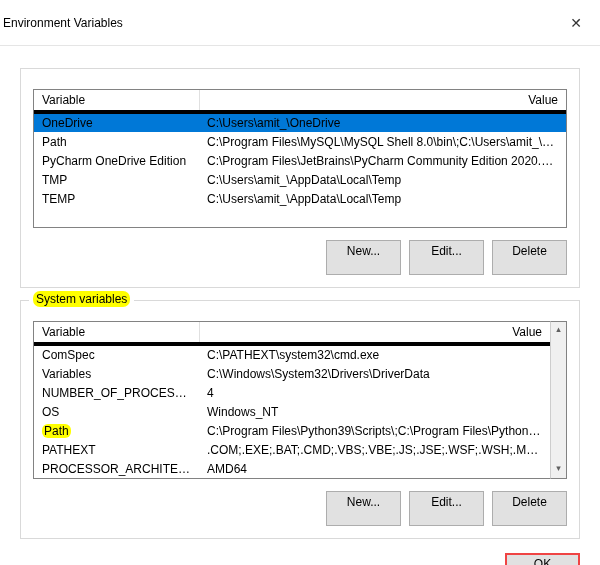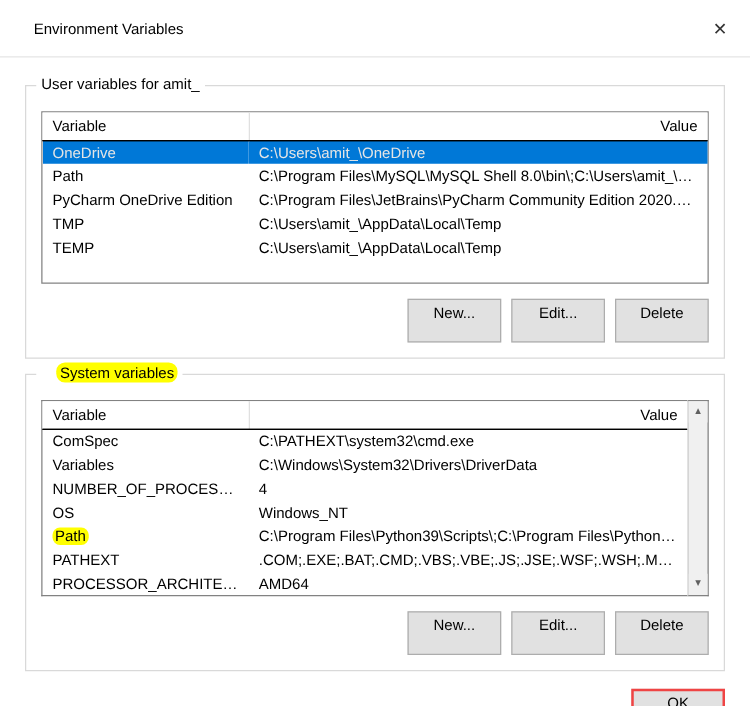--- a/index.html
+++ b/index.html
@@ -9,21 +9,21 @@
       height: 565px;
       background: #fff;
       font-size: 12px;
       overflow: hidden;
     }
     .titlebar {
       height: 46px;
       display: flex;
       align-items: center;
       justify-content: space-between;
-      padding: 0 4px 0 27px;
+      padding: 0 4px 0 3px;
       border-bottom: 1px solid #e5e5e5;
     }
     .titlebar .title { font-size: 12px; }
     .titlebar .close {
       width: 40px;
       height: 30px;
       text-align: center;
       line-height: 30px;
       font-size: 14px;
       color: #333;
@@ -42,53 +42,52 @@
       top: -9px;
       left: 8px;
       background: #fff;
       padding: 0 4px;
       font-size: 12px;
     }
     .highlight {
       background: #ffff00;
       border-radius: 7px;
       padding: 1px 3px;
-      margin-left: 12px;
     }
     .table-wrap {
       border: 1px solid #828282;
       margin-top: 6px;
     }
     table {
       width: 100%;
       border-collapse: collapse;
       table-layout: fixed;
     }
     th {
       text-align: left;
       font-weight: normal;
       padding: 3px 8px;
       background: #fff;
-      border-bottom: 1px solid #000000;
+      border-bottom: 4px solid #000000;
       border-right: 1px solid #e0e0e0;
       font-size: 12px;
       height: 22px;
     }
     th:last-child { border-right: none; text-align: right; }
     td {
       padding: 2px 8px;
       font-size: 12px;
       white-space: nowrap;
       overflow: hidden;
       text-overflow: ellipsis;
       height: 19px;
     }
     tr.selected td {
       background: #0078d7;
-      color: #e5e5e5;
+      color: #000000;
     }
     .btn-row {
       display: flex;
       justify-content: flex-end;
       gap: 8px;
       margin-top: 12px;
     }
     .btn {
       width: 75px;
       height: 35px;
@@ -147,21 +146,20 @@
 <body>
 
 <div class="titlebar">
   <span class="title">Environment Variables</span>
   <div class="close">✕</div>
 </div>
 
 <div class="dialog-body">
 
   <div class="group">
-    <span class="group-label">User variables for amit_</span>
     <div class="table-wrap">
       <table>
         <colgroup>
             <col class="col-var">
             <col>
           </colgroup>
         <thead>
           <tr>
             <th>Variable</th>
             <th>Value</th>

